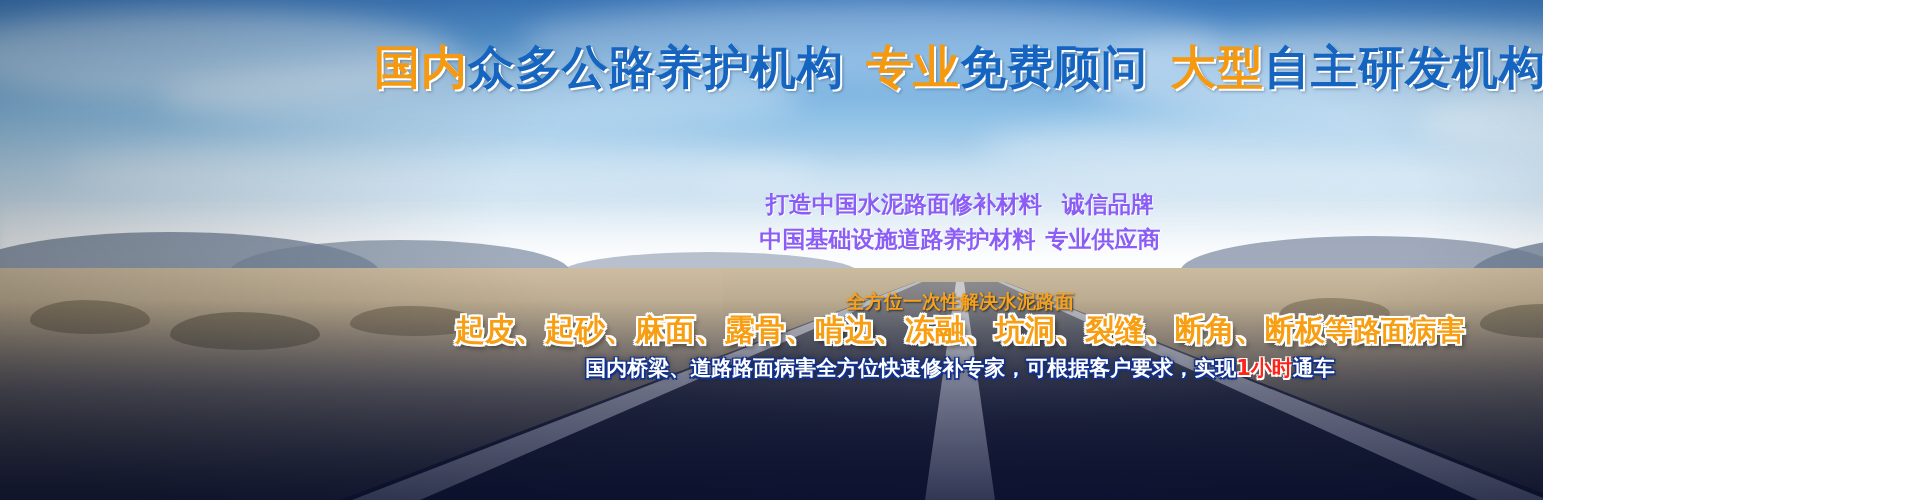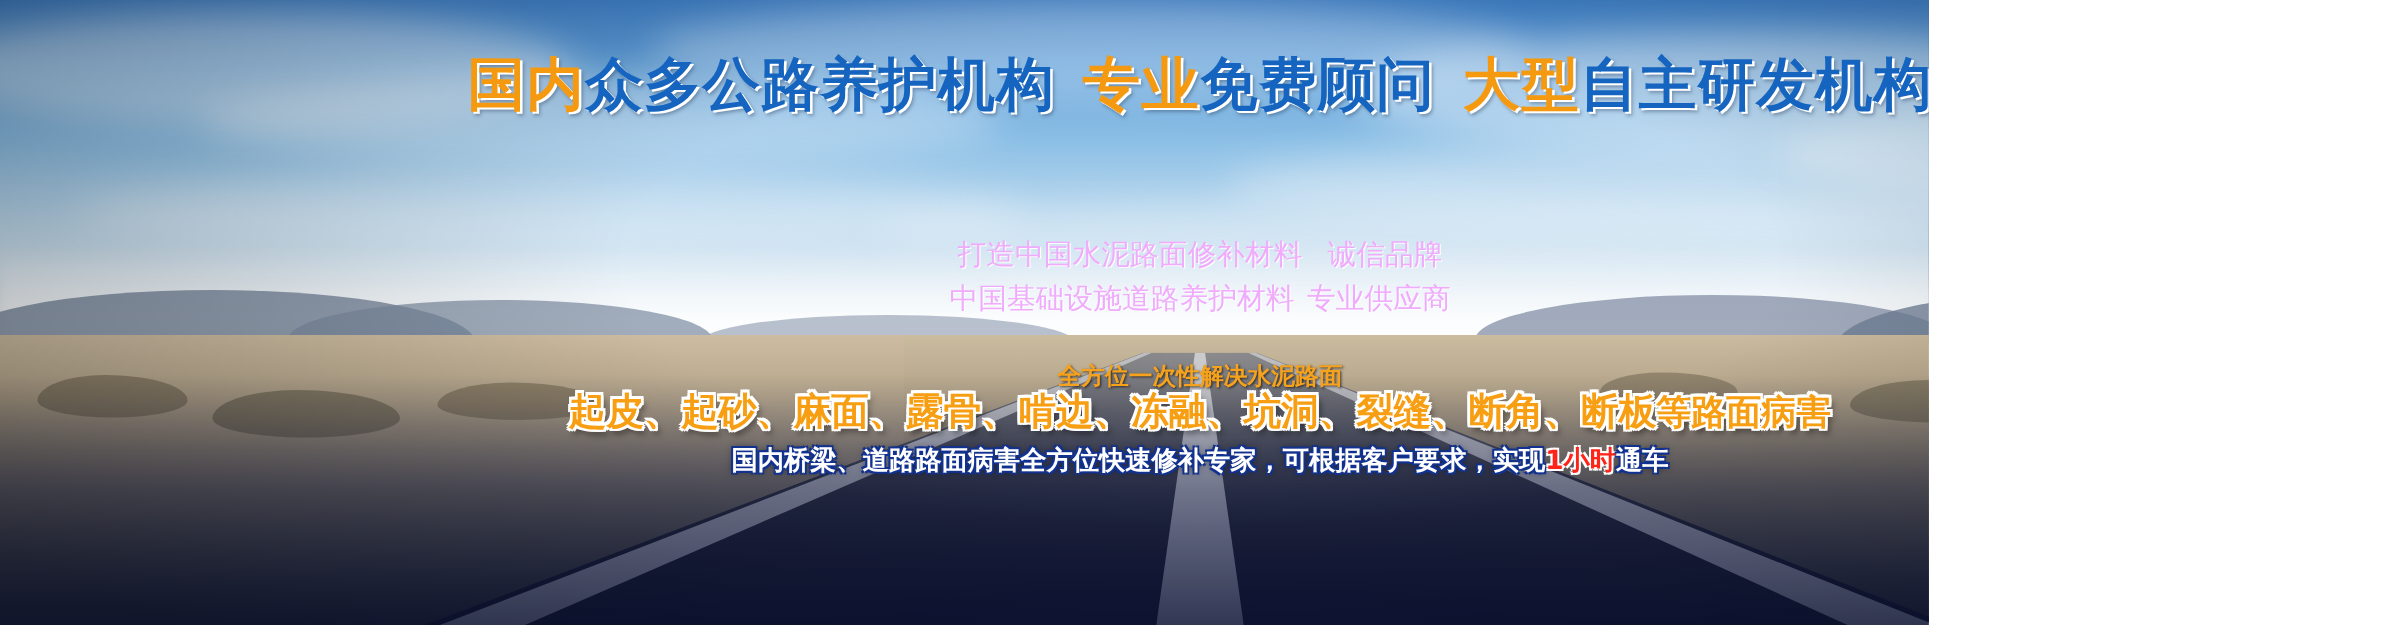--- a/index.html
+++ b/index.html
@@ -100,21 +100,21 @@
     font-weight:bold;letter-spacing:1px;
     font-family:"DejaVu Sans","Liberation Sans",sans-serif;
   }
   .hl1{top:44px;font-size:46px;}
   .hl2{top:100px;font-size:46px;}
   .hl .o{color:#F59A10;text-shadow:2px 2px 0 #ffffff,3px 3px 3px rgba(40,60,90,.40);}
   .hl .b{color:#1565C0;text-shadow:2px 2px 0 #ffffff,3px 3px 3px rgba(40,60,90,.40);}
   .sp{display:inline-block;width:22px;}
 
   .sub{
-    font-size:23px;font-weight:normal;color:#f0abfc;
+    font-size:23px;font-weight:bold;color:#8b5cf6;
     text-shadow:1px 1px 0 rgba(255,255,255,.9);
   }
   .sub1{top:193px;}
   .sub2{top:228px;}
   .sub .gap{display:inline-block;width:20px;}
 
   .cap{
     top:292px;font-size:19px;font-weight:bold;color:#F6A21C;
     text-shadow:1px 1px 2px rgba(0,0,0,.65);
   }

